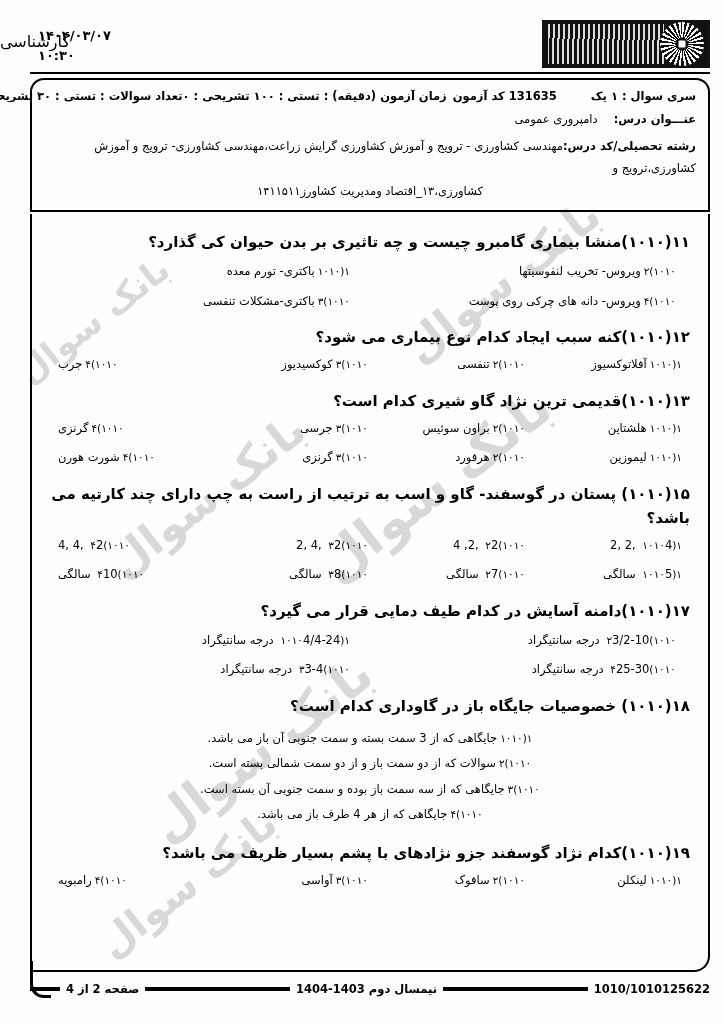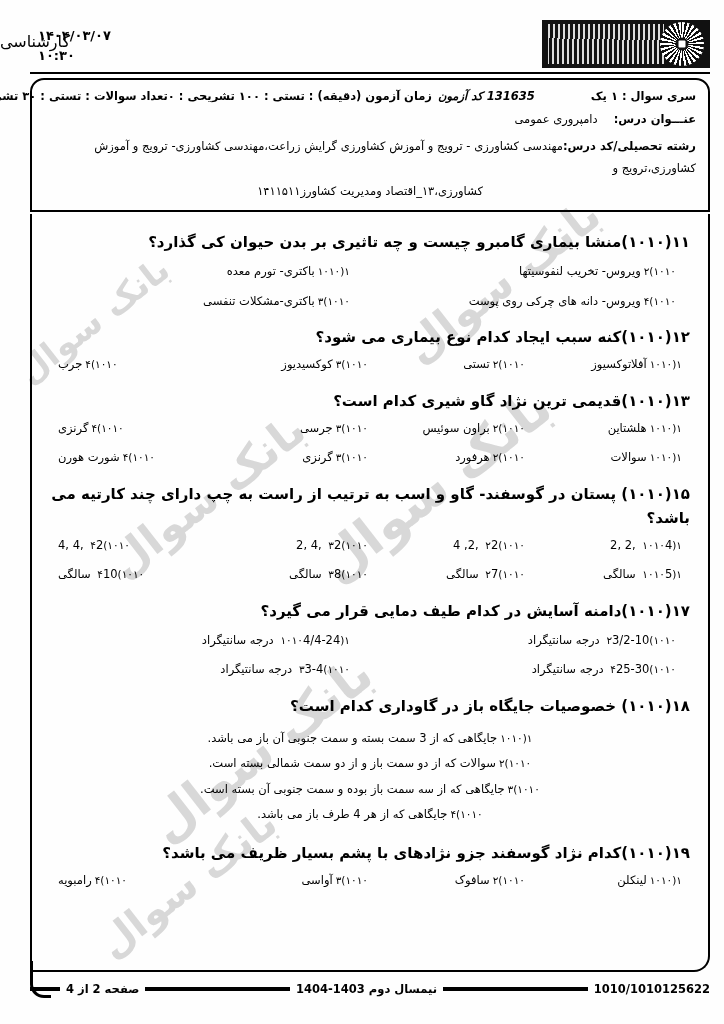--- a/index.html
+++ b/index.html
@@ -158,21 +158,21 @@
     font-weight: 700;
     line-height: 1.9;
     white-space: nowrap;
   }
   .info-row .cell { display: inline-block; }
   .info-row-1 {
     justify-content: space-between;
   }
   .info-row-1 .c-count { flex: 0 0 auto; }
   .info-row-1 .c-time  { flex: 0 0 auto; margin-right: 6px; }
-  .info-row-1 .c-code  { flex: 0 0 auto; margin-right: 40px; font-style: italic; }
+  .info-row-1 .c-code  { flex: 0 0 auto; margin-right: 18px; }
   .info-row-1 .c-serie { flex: 0 0 auto; margin-right: auto; padding-left: 16px; text-align: right;}
   .num { font-family: "DejaVu Sans", sans-serif; }
   .info-row-2 { margin-top: 1px; }
   .field-block {
     font-size: 11.5px;
     font-weight: 400;
     line-height: 1.95;
     text-align: center;
     margin-top: 4px;
   }
@@ -351,37 +351,37 @@
           <div class="opt col-left"><span class="opt-key">۱۰۱۰)۲</span><span>ویروس- تخریب لنفوسیتها</span></div>
           <div class="opt col-right"><span class="opt-key">۱(۱۰۱۰</span><span>باکتری- تورم معده</span></div>
           <div class="opt col-left"><span class="opt-key">۱۰۱۰)۴</span><span>ویروس- دانه های چرکی روی پوست</span></div>
           <div class="opt col-right"><span class="opt-key">۱۰۱۰)۳</span><span>باکتری-مشکلات تنفسی</span></div>
         </div>
       </div>
       <div class="question">
         <div class="q-text">۱۲(۱۰۱۰)کنه سبب ایجاد کدام نوع بیماری می شود؟</div>
         <div class="opts-grid">
           <div class="opt bold-opt"><span class="opt-key">۱(۱۰۱۰</span><span>آفلاتوکسیوز</span></div>
-          <div class="opt bold-opt"><span class="opt-key">۱۰۱۰)۲</span><span>تستی</span></div>
+          <div class="opt bold-opt"><span class="opt-key">۱۰۱۰)۲</span><span>تنفسی</span></div>
           <div class="opt bold-opt"><span class="opt-key">۱۰۱۰)۳</span><span>کوکسیدیوز</span></div>
           <div class="opt bold-opt"><span class="opt-key">۱۰۱۰)۴</span><span>جرب</span></div>
         </div>
       </div>
       <div class="question">
         <div class="q-text">۱۳(۱۰۱۰)قدیمی ترین نژاد گاو شیری کدام است؟</div>
         <div class="opts-grid">
           <div class="opt"><span class="opt-key">۱(۱۰۱۰</span><span>هلشتاین</span></div>
           <div class="opt"><span class="opt-key">۱۰۱۰)۲</span><span>براون سوئیس</span></div>
           <div class="opt"><span class="opt-key">۱۰۱۰)۳</span><span>جرسی</span></div>
           <div class="opt"><span class="opt-key">۱۰۱۰)۴</span><span>گرنزی</span></div>
         </div>
       </div>
       <div class="question">
         <div class="opts-grid">
-          <div class="opt"><span class="opt-key">۱(۱۰۱۰</span><span>سوالات</span></div>
+          <div class="opt"><span class="opt-key">۱(۱۰۱۰</span><span>لیموزین</span></div>
           <div class="opt"><span class="opt-key">۱۰۱۰)۲</span><span>هرفورد</span></div>
           <div class="opt"><span class="opt-key">۱۰۱۰)۳</span><span>گرنزی</span></div>
           <div class="opt"><span class="opt-key">۱۰۱۰)۴</span><span>شورت هورن</span></div>
         </div>
       </div>
       <div class="question">
         <div class="q-text">۱۵(۱۰۱۰) پستان در گوسفند- گاو و اسب به ترتیب از راست به چپ دارای چند کارتیه می باشد؟</div>
         <div class="opts-grid">
           <div class="opt bold-opt"><span class="opt-key">۱(۱۰۱۰</span><span>4 ,2 ,2</span></div>
           <div class="opt bold-opt"><span class="opt-key">۱۰۱۰)۲</span><span>2 ,2, 4</span></div>

